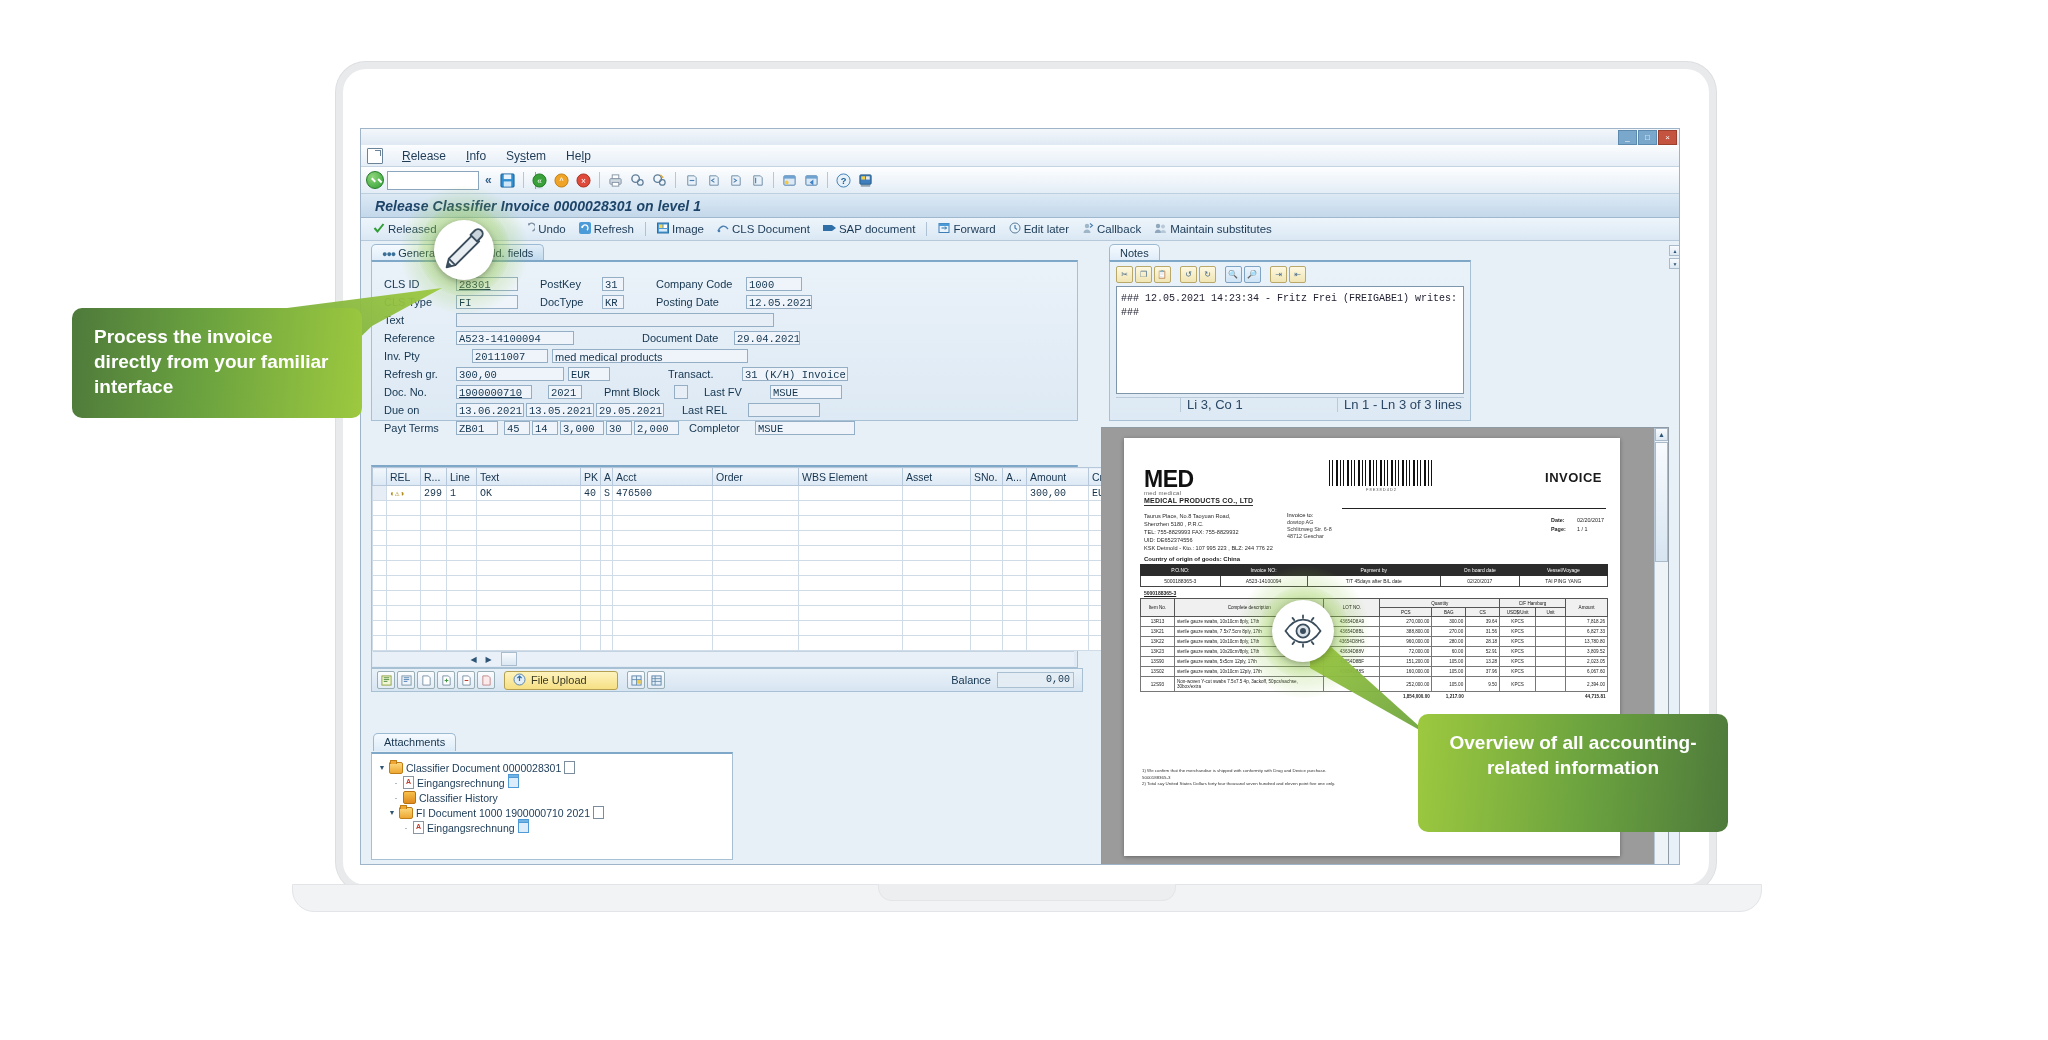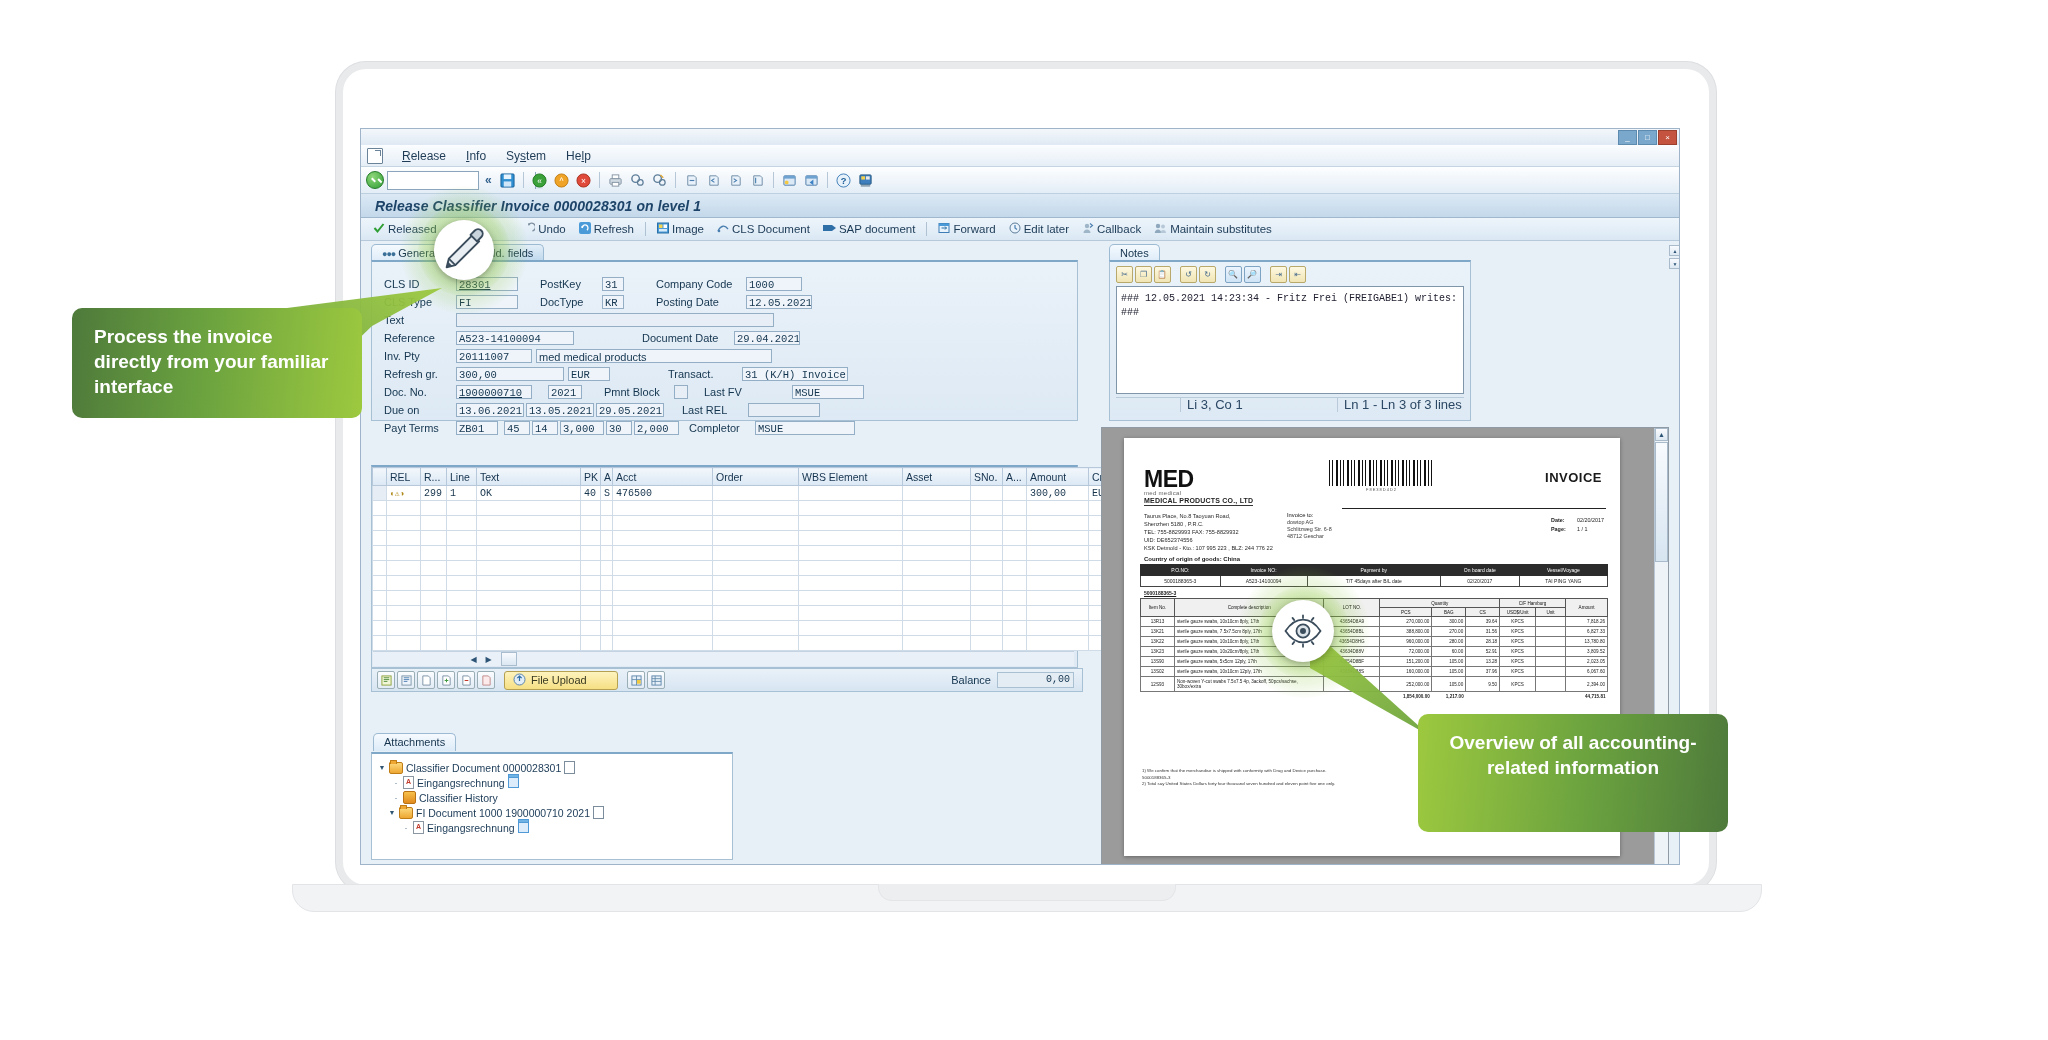--- a/index.html
+++ b/index.html
@@ -496,39 +496,39 @@
 
           <div class="frow" style="left:12px;top:68px;">
             <span class="flabel" style="width:66px">Reference</span>
             <span class="fin" style="width:118px;margin-left:6px;">A523-14100094</span>
             <span class="flabel" style="width:92px;margin-left:68px;">Document Date</span>
             <span class="fin" style="width:66px;">29.04.2021</span>
           </div>
 
           <div class="frow" style="left:12px;top:86px;">
             <span class="flabel" style="width:66px">Inv. Pty</span>
-            <span class="fin" style="width:76px;margin-left:6px;">20111007</span>
-            <span class="fin" style="width:236px;margin-left:4px;font-family:'Liberation Sans',sans-serif;font-size:11px;">med medical products</span>
+            <span class="fin" style="width:76px;margin-left:22px;">20111007</span>
+            <span class="fin" style="width:196px;margin-left:4px;font-family:'Liberation Sans',sans-serif;font-size:11px;">med medical products</span>
           </div>
 
           <div class="frow" style="left:12px;top:104px;">
             <span class="flabel" style="width:66px">Refresh gr.</span>
             <span class="fin" style="width:108px;margin-left:6px;">300,00</span>
             <span class="fin" style="width:42px;margin-left:4px;">EUR</span>
             <span class="flabel" style="width:74px;margin-left:58px;">Transact.</span>
             <span class="fin" style="width:106px;">31 (K/H) Invoice</span>
           </div>
 
           <div class="frow" style="left:12px;top:122px;">
             <span class="flabel" style="width:66px">Doc. No.</span>
             <span class="fin u" style="width:76px;margin-left:6px;">1900000710</span>
             <span class="fin" style="width:34px;margin-left:16px;">2021</span>
             <span class="flabel" style="width:70px;margin-left:22px;">Pmnt Block</span>
             <span class="fin empty" style="width:14px;"></span>
-            <span class="flabel" style="width:88px;margin-left:16px;">Last FV</span>
+            <span class="flabel" style="width:66px;margin-left:16px;">Last FV</span>
             <span class="fin" style="width:72px;">MSUE</span>
           </div>
 
           <div class="frow" style="left:12px;top:140px;">
             <span class="flabel" style="width:66px">Due on</span>
             <span class="fin" style="width:68px;margin-left:6px;">13.06.2021</span>
             <span class="fin" style="width:68px;margin-left:2px;">13.05.2021</span>
             <span class="fin" style="width:68px;margin-left:2px;">29.05.2021</span>
             <span class="flabel" style="width:66px;margin-left:18px;">Last REL</span>
             <span class="fin empty" style="width:72px;"></span>

